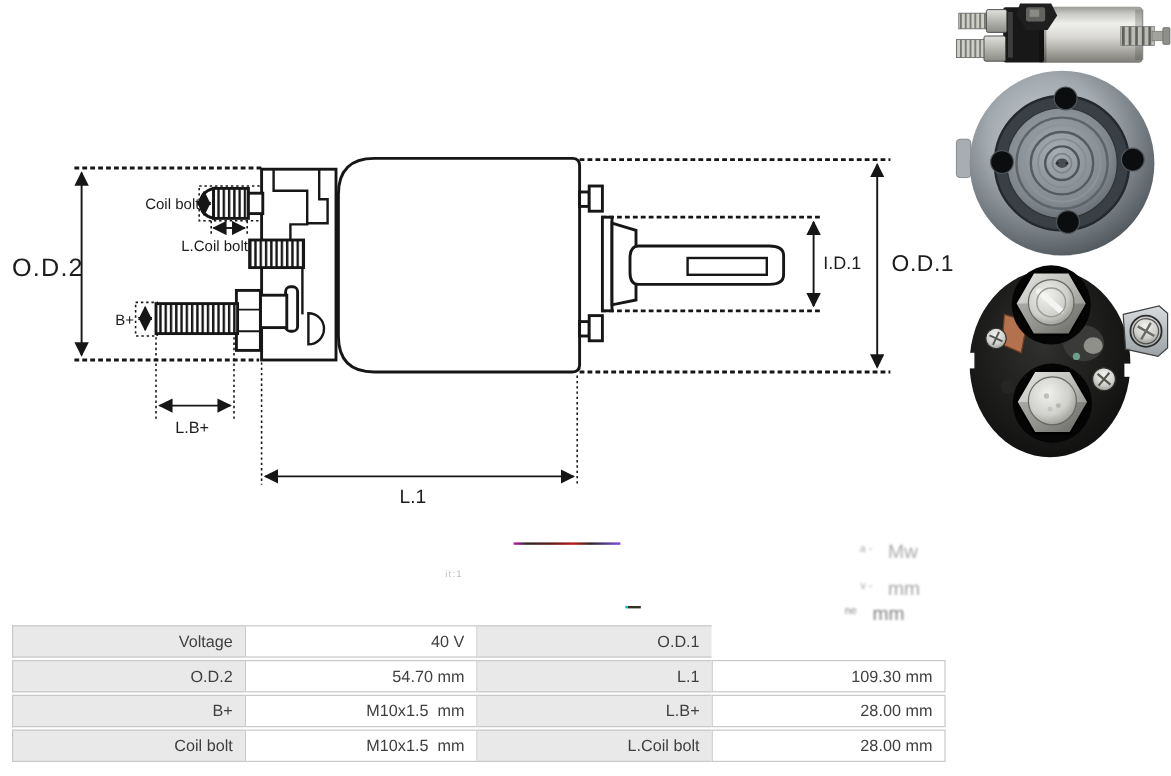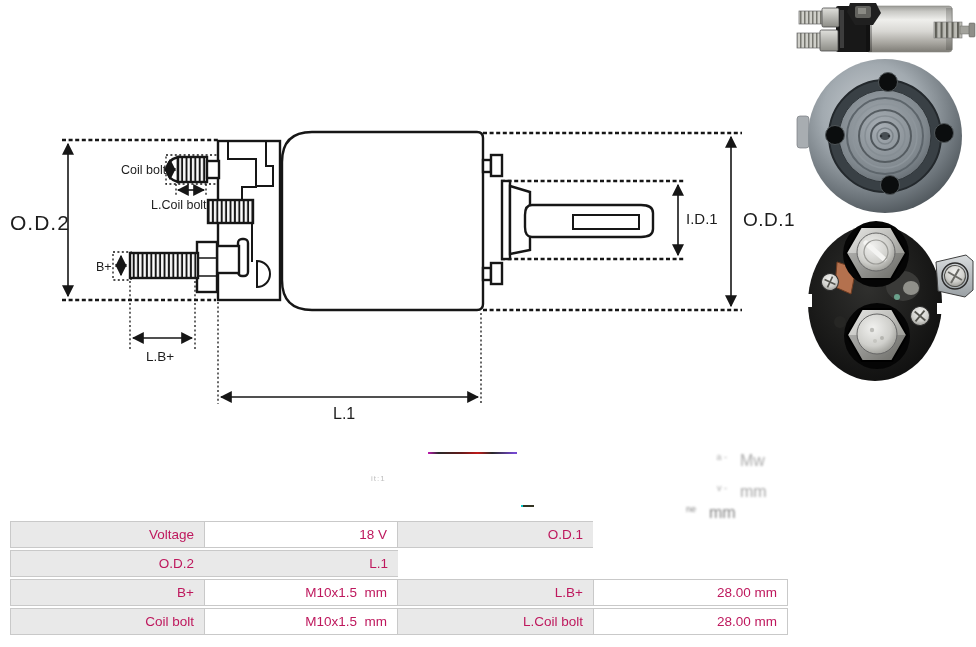--- a/index.html
+++ b/index.html
@@ -10,21 +10,21 @@
   .abs{position:absolute;}
   
   .spec-table{
     position:absolute;left:10px;top:521px;width:780px;
     display:flex;flex-direction:column;gap:2px;
   }
   .trow{display:grid;grid-template-columns:194px 194px 195px 195px;}
   .cell{
     height:25px;border:1px solid #c9c9c9;display:flex;align-items:center;
     justify-content:flex-end;padding-right:10px;box-sizing:content-box;
-    font-size:13.5px;color:#be185d;white-space:pre;
+    font-size:13.5px;color:#404040;white-space:pre;
   }
   .cell.lbl{background:#e9e9e9;border-right:none;}
   .cell.val{background:#ffffff;}
   .cell.lbl2{border-left:none;}
   
   .art-line{
     position:absolute;left:428px;top:452px;width:89px;height:2px;
     background:linear-gradient(to right,#b0a 0%,#111 12%,#500 38%,#b00 56%,#111 72%,#63c 97%);
     opacity:.9;
   }
@@ -34,21 +34,21 @@
   }
   .art-tiny{
     position:absolute;left:371px;top:474px;font-size:8px;color:#b3b3b3;
     filter:blur(0.5px);opacity:.85;letter-spacing:1px;text-align:center;
   }
   .art-frag{position:absolute;display:flex;gap:13px;filter:blur(0.9px);color:#8f8f8f;}
   .art-frag .l{width:22px;font-size:9px;text-align:right;}
   .art-frag .r{font-size:16px;}
   .fr1{left:705px;top:452px;opacity:.75;}
   .fr2{left:705px;top:483px;opacity:.8;}
-  .fr3{left:674px;top:504px;opacity:.9;color:#747474;font-size:11px;}
+  .fr3{left:692px;top:504px;opacity:.9;color:#747474;font-size:11px;}
   svg text{font-family:"Liberation Sans",sans-serif;fill:#1d1d1d;}
 </style>
 </head>
 <body>
 
 <div class="page">
 
   <svg class="abs" style="left:0;top:100px" width="800" height="340" viewBox="0 100 800 340">
     <defs>
       <marker id="ah" viewBox="0 0 10 10" refX="9" refY="5" markerWidth="7.5" markerHeight="7.5" orient="auto-start-reverse">
@@ -287,26 +287,28 @@
     <span class="r">mm</span>
   </div>
   <div class="art-frag fr3">
     <span class="l">ne</span>
     <span class="r">mm</span>
   </div>
 
   <div class="spec-table">
     <div class="trow">
       <div class="cell lbl">Voltage</div>
-      <div class="cell val">18 V</div>
+      <div class="cell val">40 V</div>
       <div class="cell lbl lbl2">O.D.1</div>
     </div>
     <div class="trow">
       <div class="cell lbl">O.D.2</div>
+      <div class="cell val">54.70 mm</div>
       <div class="cell lbl lbl2">L.1</div>
+      <div class="cell val">109.30 mm</div>
     </div>
     <div class="trow">
       <div class="cell lbl">B+</div>
       <div class="cell val">M10x1.5  mm</div>
       <div class="cell lbl lbl2">L.B+</div>
       <div class="cell val">28.00 mm</div>
     </div>
     <div class="trow">
       <div class="cell lbl">Coil bolt</div>
       <div class="cell val">M10x1.5  mm</div>

